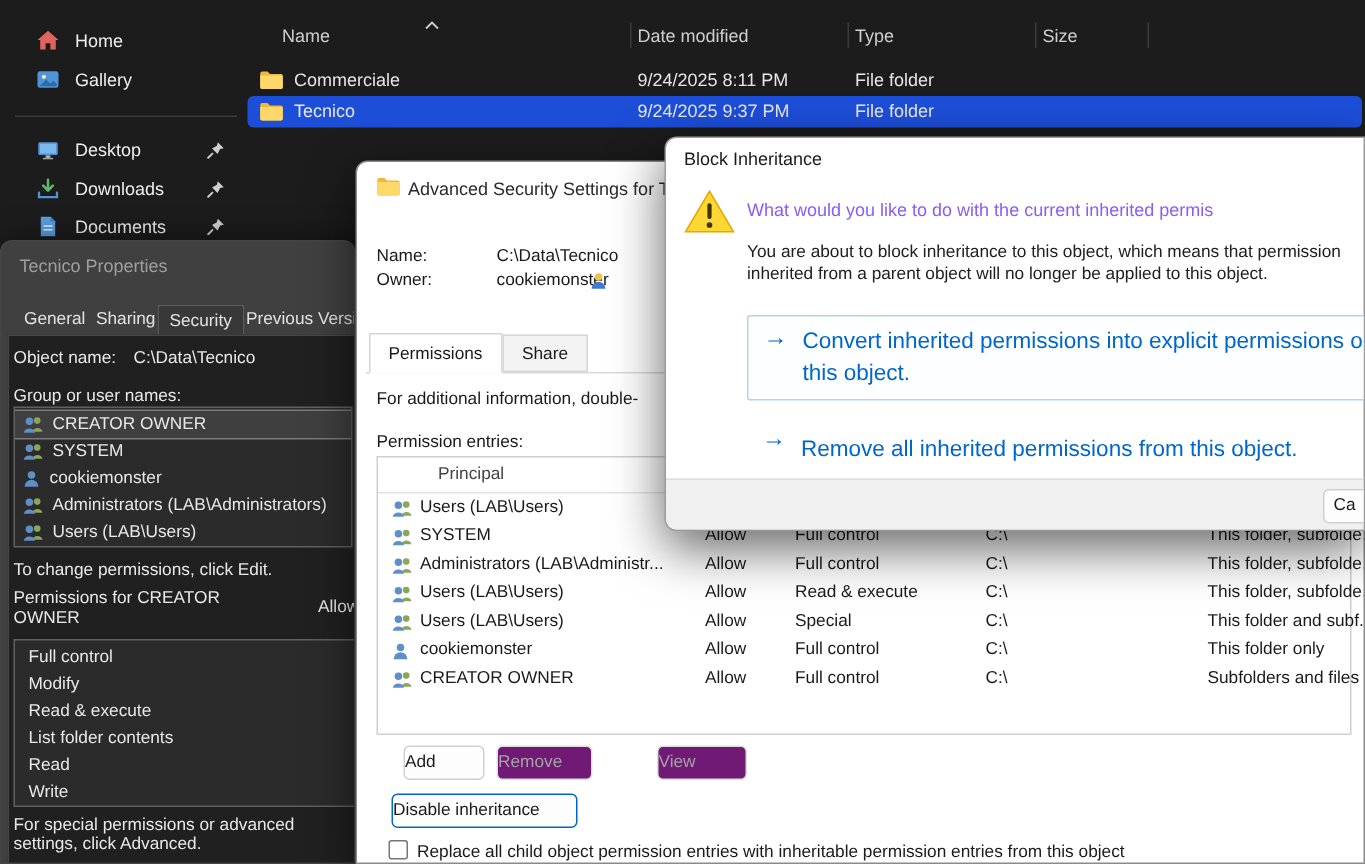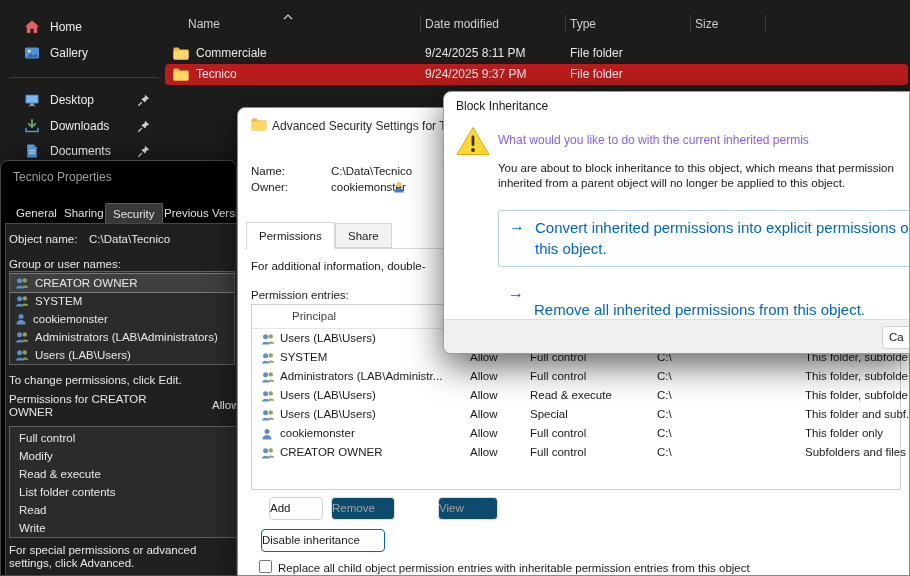--- a/index.html
+++ b/index.html
@@ -8,27 +8,27 @@
 .abs{position:absolute}
 svg{display:block}
 
 .nav-item{position:absolute;left:12px;width:148px;height:24px;display:flex;align-items:center;gap:10px;color:#ededed;font-size:12px;border-radius:4px;padding-left:12px}
 .nav-item .pin{position:absolute;right:10px;top:6px}
 .nav-sep{position:absolute;left:10px;top:77px;width:148px;border-top:1px solid #3a3a3a}
 .flh{position:absolute;left:165px;top:12px;right:0;height:24px}
 .colh{position:absolute;top:0;color:#cfcfcf;font-size:12px;line-height:24px;white-space:nowrap}
 .vline{position:absolute;top:3px;height:17px;width:1px;background:#3a3a3a}
 .frow{position:absolute;left:165px;width:743px;height:21px;color:#e6e6e6;font-size:12px;line-height:21px;border-radius:4px}
-.frow.selected{background:#b91c1c}
+.frow.selected{background:#1d4ed8}
 .frow .fic{position:absolute;left:8px;top:4px}
 .frow .fname{position:absolute;left:31px;white-space:nowrap}
 .frow .fdate{position:absolute;left:260px;white-space:nowrap}
 .frow .ftype{position:absolute;left:405px;white-space:nowrap}
 
-.props{position:absolute;left:0;top:160px;width:237px;height:416px;background:#000000;border:1px solid #454545;border-radius:8px 8px 0 0;box-shadow:6px 0 20px rgba(0,0,0,.5);color:#e8e8e8;overflow:hidden;z-index:10}
+.props{position:absolute;left:0;top:160px;width:237px;height:416px;background:#404040;border:1px solid #454545;border-radius:8px 8px 0 0;box-shadow:6px 0 20px rgba(0,0,0,.5);color:#e8e8e8;overflow:hidden;z-index:10}
 .props .ptitle{position:absolute;left:12px;top:9px;font-size:12px;color:#9f9f9f;white-space:nowrap}
 .ptab{position:absolute;top:42px;height:20px;line-height:20px;padding:0 7px;font-size:11.5px;color:#e3e3e3;white-space:nowrap}
 .ptab.active{background:#383838;border:1px solid #5c5c5c;border-bottom:none;border-radius:2px 2px 0 0;z-index:2}
 .pframe{position:absolute;left:4px;top:62px;width:236px;height:356px;border:1px solid #474747;background:#202020}
 .plabel{position:absolute;font-size:11.5px;color:#e8e8e8;white-space:nowrap}
 .plabel.wrap{white-space:normal;line-height:13px}
 .plist{position:absolute;left:8px;width:226px;background:#2b2b2b;border:1px solid #5f5f5f;font-size:11.5px;padding:2px 0;overflow:hidden}
 .pli{height:18px;display:flex;align-items:center;gap:6px;padding-left:5px;white-space:nowrap}
 .pli.sel{background:#3f3f3f;outline:1px solid #7a7a7a}
 .pli2{height:18px;display:flex;align-items:center;padding-left:9px;white-space:nowrap}
@@ -44,21 +44,21 @@
 .athead{position:absolute;top:0;left:0;right:0;height:24px;border-bottom:1px solid #e4e4e4;color:#444}
 .athead .ph{position:absolute;left:40px;top:5px}
 .atrow{position:absolute;left:0;right:0;height:19px;line-height:19px;white-space:nowrap;color:#1a1a1a}
 .atrow .c-icn{position:absolute;left:9px;top:4px}
 .atrow .c-principal{position:absolute;left:28px}
 .atrow .c-type{position:absolute;left:218px}
 .atrow .c-access{position:absolute;left:278px}
 .atrow .c-inh{position:absolute;left:405px}
 .atrow .c-app{position:absolute;left:553px}
 .btn{position:absolute;height:23px;background:#fdfdfd;border:1px solid #d0d0d0;border-radius:4px;font-size:11.5px;color:#1a1a1a;text-align:left;line-height:21px}
-.btn.disabled{color:#a3a3a3;background:#0c4a6e;border-color:#dedede}
+.btn.disabled{color:#a3a3a3;background:#701a75;border-color:#dedede}
 .btn.accent{border-color:#0067c0}
 .cb{position:absolute;width:13px;height:13px;border:1px solid #767676;border-radius:2px;background:#fff}
 
 .blockdlg{position:absolute;left:443px;top:91px;width:467px;height:263px;background:#fff;border:1px solid #9b9b9b;border-radius:8px 0 0 8px;box-shadow:0 12px 34px rgba(0,0,0,.6);overflow:hidden;color:#1a1a1a;z-index:30}
 .blockdlg .btitle{position:absolute;left:12px;top:7px;font-size:12px;white-space:nowrap}
 .bheading{position:absolute;left:54px;top:41px;font-size:12px;color:#8b5cf6;white-space:nowrap}
 .bbody{position:absolute;left:54px;font-size:11.5px;white-space:nowrap;color:#202020}
 .cmdlink{position:absolute;left:54px;width:420px;color:#0066cc;font-size:15px}
 .cmd1{top:118px;height:57px;border:1px solid #b5d2ea;background:#fdfeff;border-radius:2px}
 .cmd2{top:190px;height:28px}
@@ -449,21 +449,21 @@
 
     <div class="cmdlink cmd1">
       <span class="cmdarrow" style="top:6px">→</span>
       <div class="cmdtext" style="top:6px">
         <span>Convert inherited permissions into explicit permissions on</span>
         <span>this object.</span>
       </div>
     </div>
     <div class="cmdlink cmd2">
       <span class="cmdarrow" style="top:2px">→</span>
-      <div class="cmdtext" style="top:17px">
+      <div class="cmdtext" style="top:7px">
         <span>Remove all inherited permissions from this object.</span>
       </div>
     </div>
 
     <div class="bfooter">
       <div class="btn" style="left:438px;top:6px;width:80px;text-align:left;padding-left:6px">Ca</div>
     </div>
   </div>
 
 </div>

